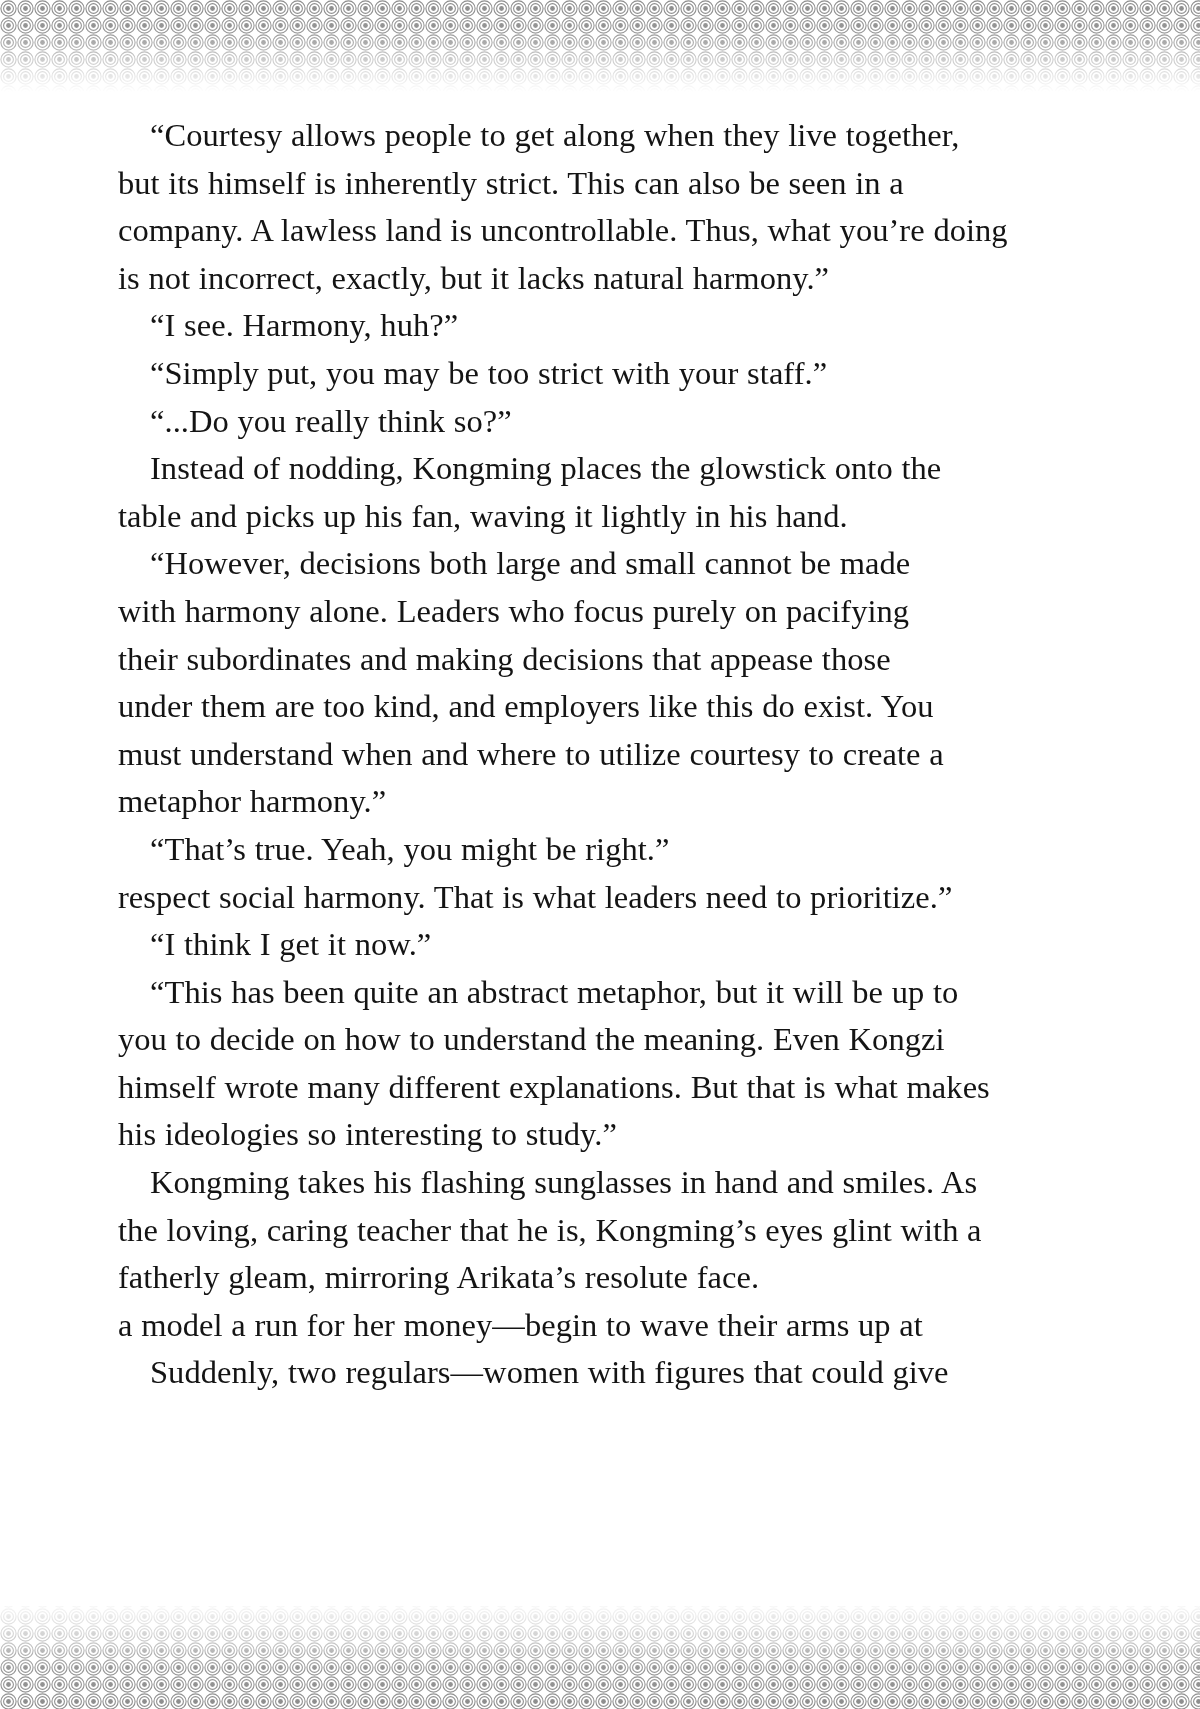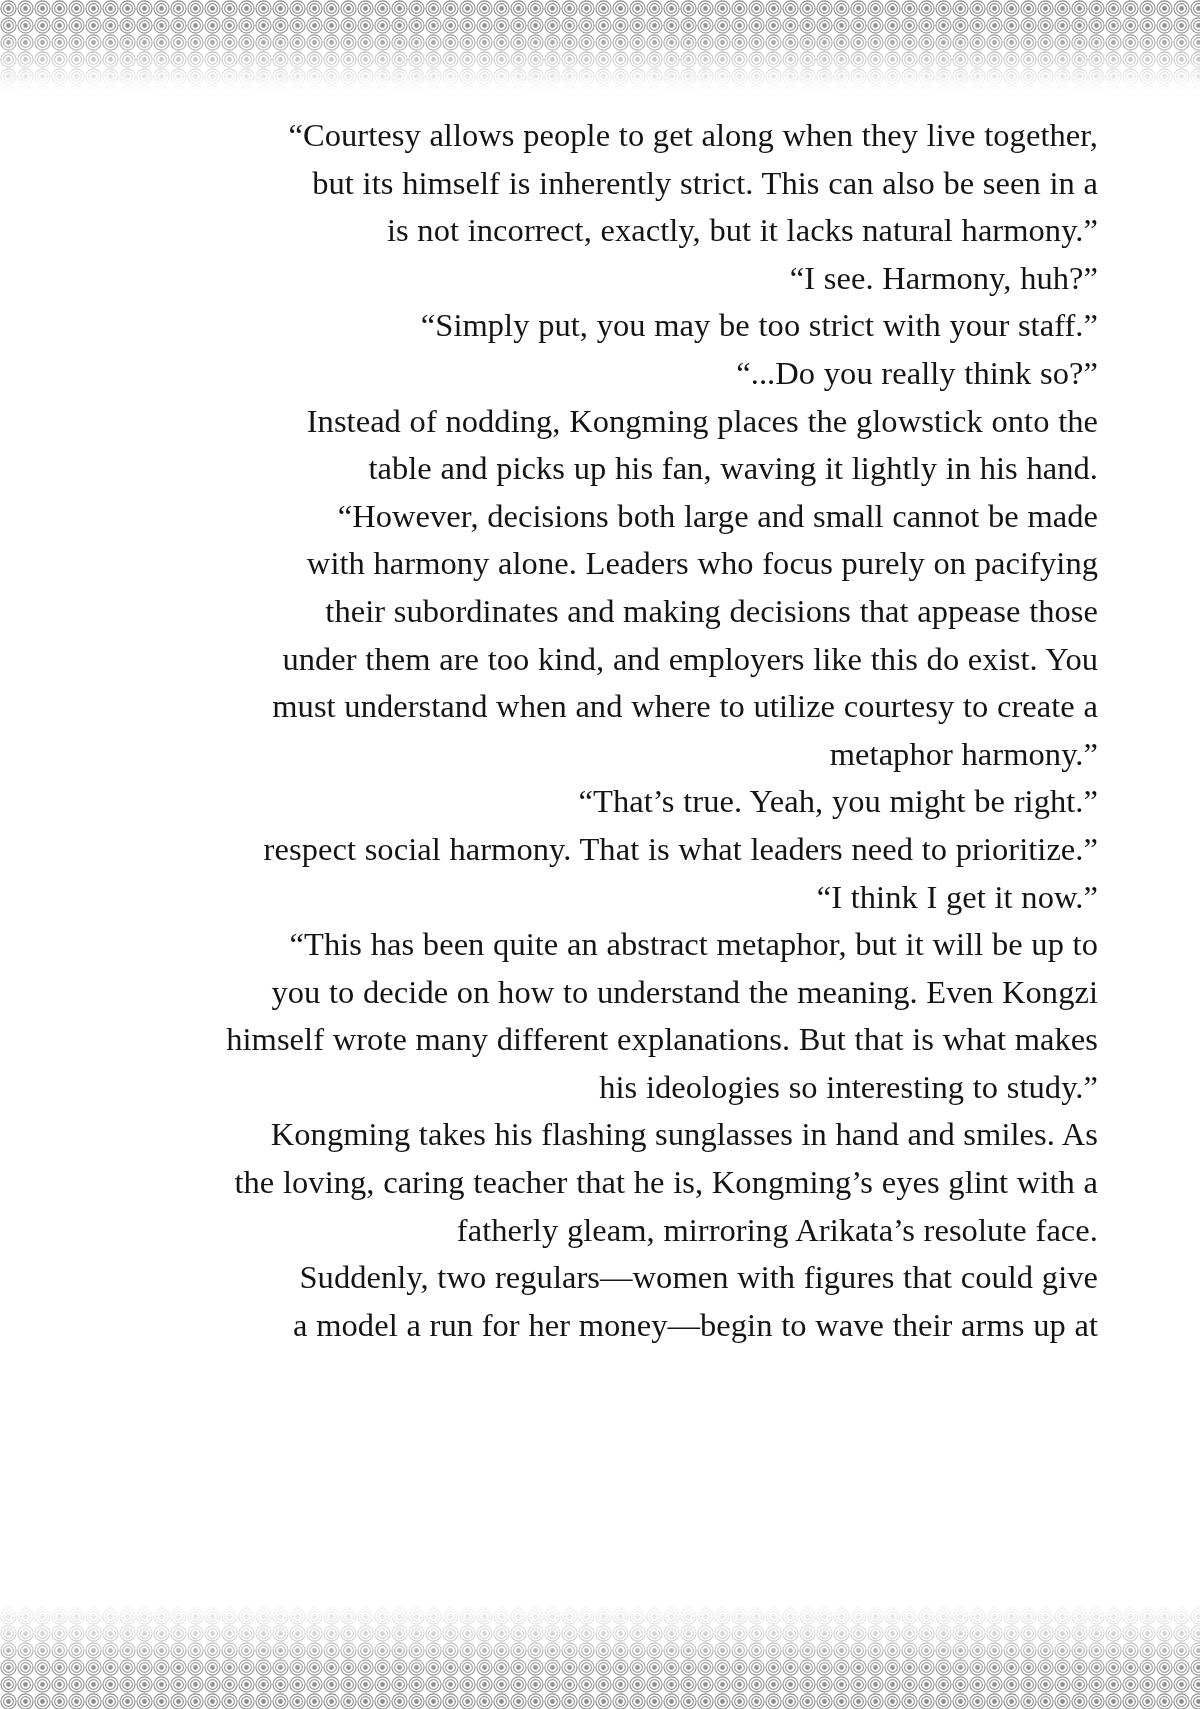--- a/index.html
+++ b/index.html
@@ -32,21 +32,20 @@
       font-size: 32.5px;
       line-height: 47.6px;
       color: #141414;
       letter-spacing: 0.05px;
       word-spacing: 0.5px;
     }
     .line {
       display: block;
       white-space: nowrap;
       height: 47.6px;
-      text-align: right;
     }
     .line.indent { padding-left: 32px; }
   </style>
 </head>
 <body>
 
 <div class="band band-top">
   <svg width="1200" height="92">
     <defs>
       <pattern id="circ" x="0" y="0" width="17" height="17" patternUnits="userSpaceOnUse">
@@ -64,20 +63,21 @@
         <rect x="0" y="0" width="1200" height="92" fill="url(#fadeTop)"></rect>
       </mask>
     </defs>
     <rect x="0" y="0" width="1200" height="92" fill="url(#circ)" mask="url(#maskTop)"></rect>
   </svg>
 </div>
 
 <div class="page-body" id="page-body">
     <span class="line indent">“Courtesy allows people to get along when they live together,</span>
     <span class="line">but its himself is inherently strict. This can also be seen in a</span>
+    <span class="line">company. A lawless land is uncontrollable. Thus, what you’re doing</span>
     <span class="line">is not incorrect, exactly, but it lacks natural harmony.”</span>
     <span class="line indent">“I see. Harmony, huh?”</span>
     <span class="line indent">“Simply put, you may be too strict with your staff.”</span>
     <span class="line indent">“...Do you really think so?”</span>
     <span class="line indent">Instead of nodding, Kongming places the glowstick onto the</span>
     <span class="line">table and picks up his fan, waving it lightly in his hand.</span>
     <span class="line indent">“However, decisions both large and small cannot be made</span>
     <span class="line">with harmony alone. Leaders who focus purely on pacifying</span>
     <span class="line">their subordinates and making decisions that appease those</span>
     <span class="line">under them are too kind, and employers like this do exist. You</span>
@@ -86,22 +86,22 @@
     <span class="line indent">“That’s true. Yeah, you might be right.”</span>
     <span class="line">respect social harmony. That is what leaders need to prioritize.”</span>
     <span class="line indent">“I think I get it now.”</span>
     <span class="line indent">“This has been quite an abstract metaphor, but it will be up to</span>
     <span class="line">you to decide on how to understand the meaning. Even Kongzi</span>
     <span class="line">himself wrote many different explanations. But that is what makes</span>
     <span class="line">his ideologies so interesting to study.”</span>
     <span class="line indent">Kongming takes his flashing sunglasses in hand and smiles. As</span>
     <span class="line">the loving, caring teacher that he is, Kongming’s eyes glint with a</span>
     <span class="line">fatherly gleam, mirroring Arikata’s resolute face.</span>
+    <span class="line">a model a run for her money—begin to wave their arms up at</span>
     <span class="line indent">Suddenly, two regulars—women with figures that could give</span>
-    <span class="line">a model a run for her money—begin to wave their arms up at</span>
   </div>
 
 <div class="band band-bottom">
   <svg width="1200" height="103">
     <defs>
       <pattern id="circ2" x="0" y="2" width="17" height="17" patternUnits="userSpaceOnUse">
         <circle cx="8.5" cy="8.5" r="7.6" fill="none" stroke="#8c8c8c" stroke-width="1.1"></circle>
         <circle cx="8.5" cy="8.5" r="4.9" fill="none" stroke="#8c8c8c" stroke-width="1.1"></circle>
         <circle cx="8.5" cy="8.5" r="2.4" fill="#8c8c8c"></circle>
       </pattern>

